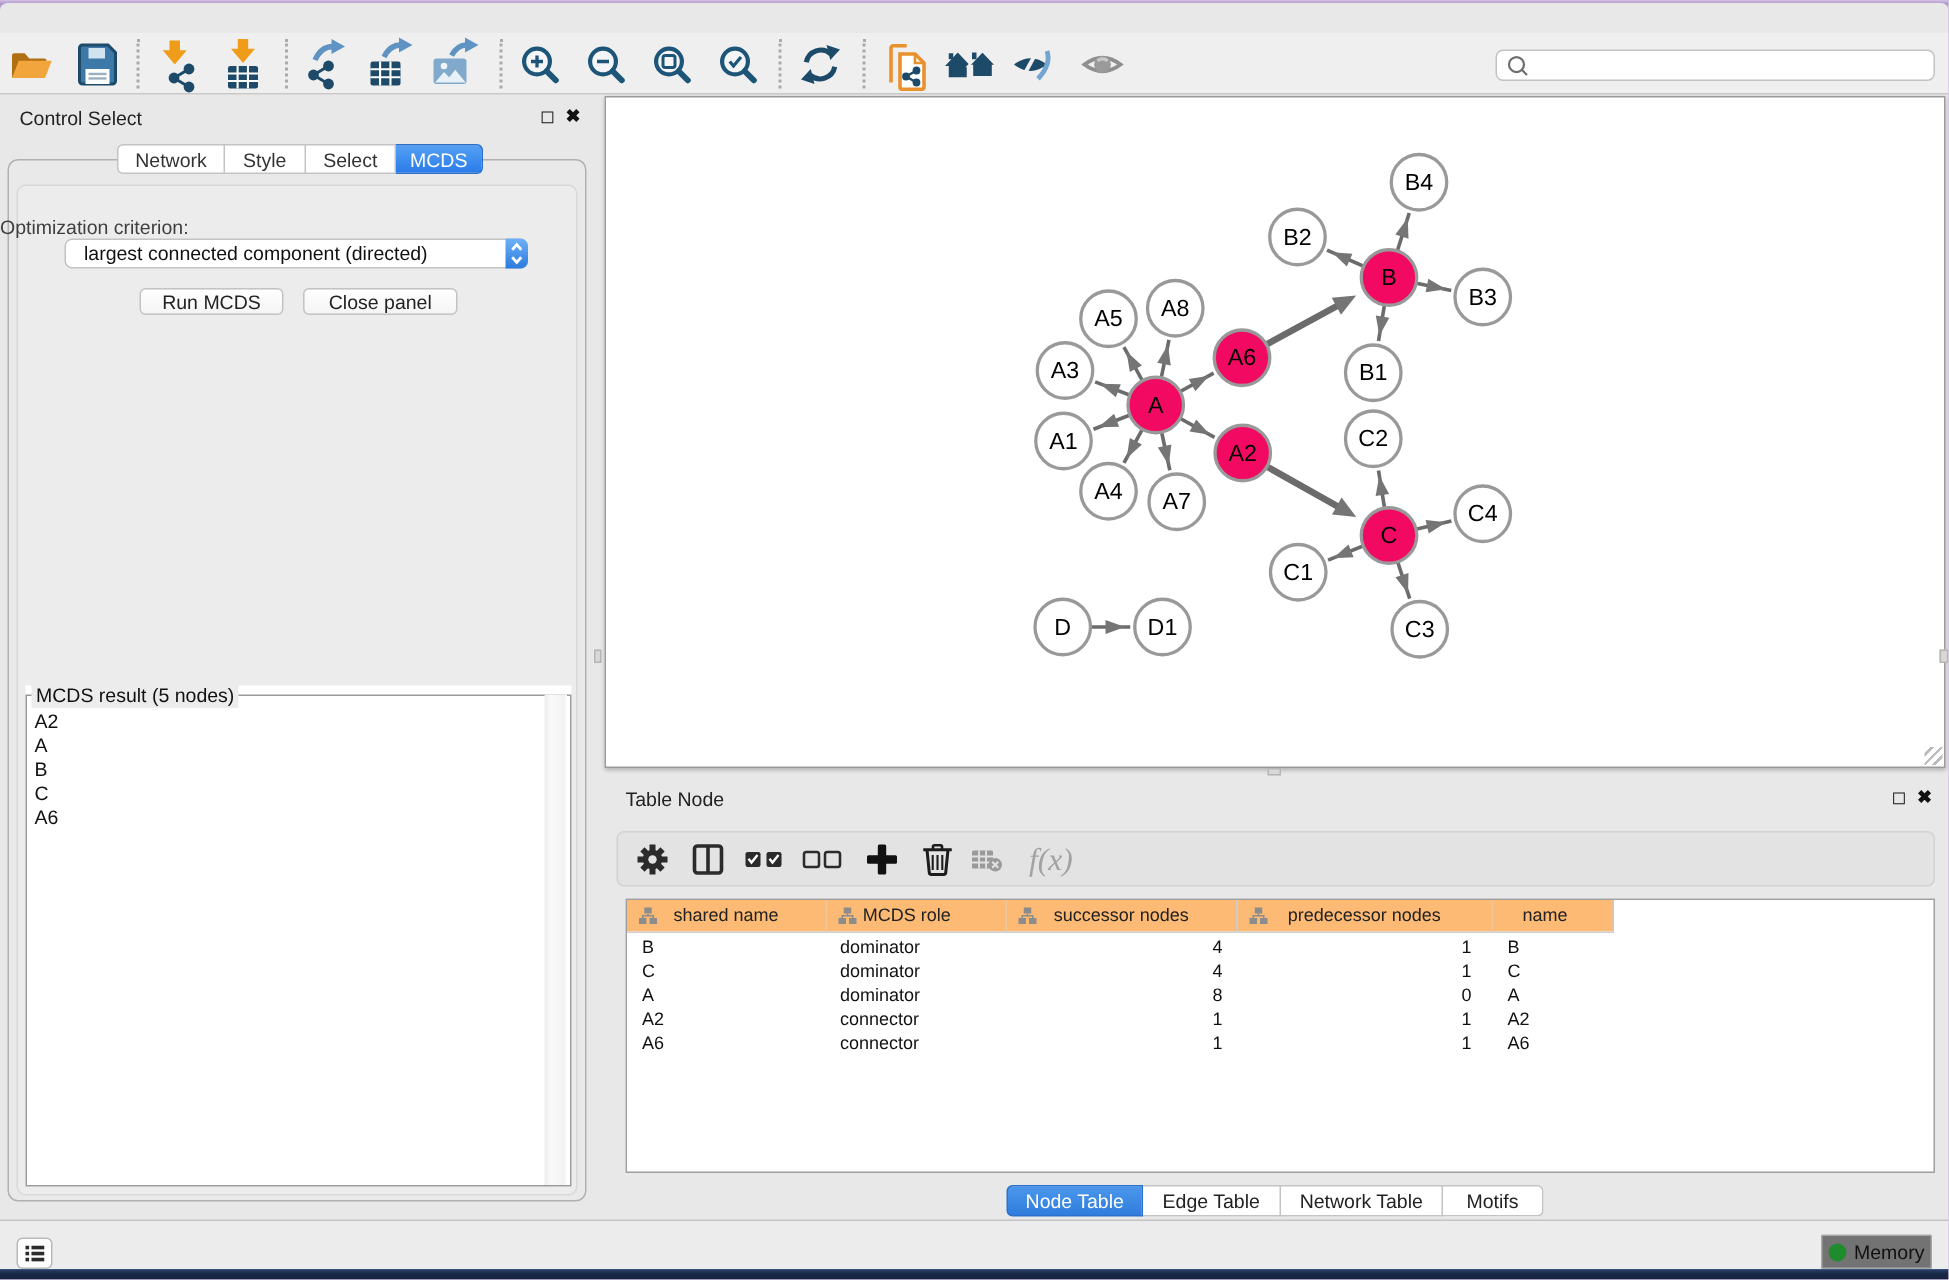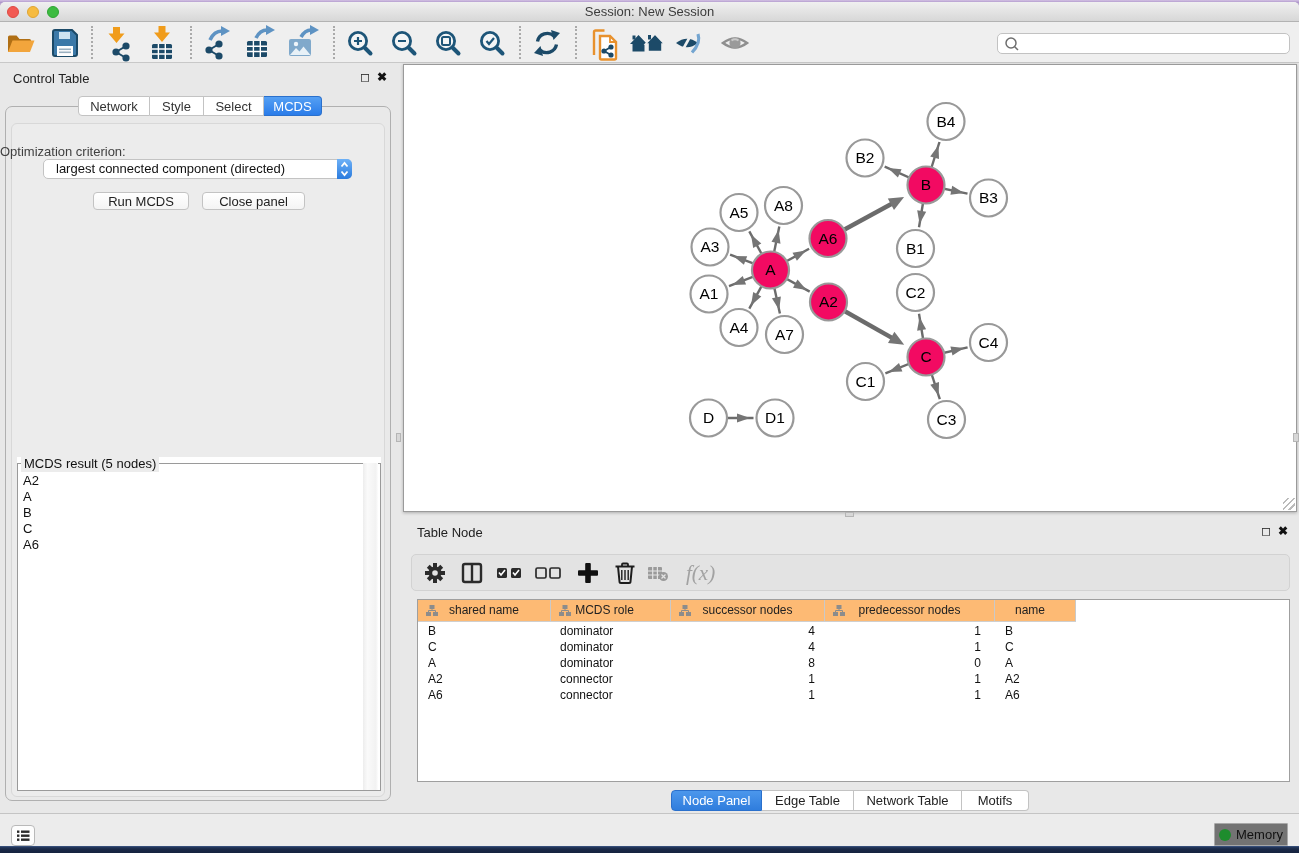--- a/index.html
+++ b/index.html
@@ -46,26 +46,20 @@
 #bottom-tabs{left:671px;top:788px;height:21px}
 .btab{position:absolute;top:0;height:21px;background:#fff;border:1px solid #c3c3c3;font-size:13px;color:#222;text-align:center;line-height:20px}
 #statusline{left:0;top:811px;width:1299px;height:1px;background:#c4c4c4}
 #status{left:0;top:812px;width:1299px;height:32px;background:#ececec}
 #listbtn{left:11px;top:11px;width:24px;height:21px;background:#fdfdfd;border:1px solid #b9b9b9;border-radius:4px}
 #membtn{left:1214px;top:9px;width:74px;height:23px;background:#737373;border:1px solid #a8a8a8;border-radius:1px;font-size:13px;color:#111;line-height:21px;text-align:center}
 </style></head>
 <body>
 <div class="abs" id="desktop-top"></div>
 <div class="abs" id="appwin">
-  <div class="abs" id="titlebar">
-    <div class="tl" style="left:7px;background:#f25a53;border:1px solid #dd4a42"></div>
-    <div class="tl" style="left:27px;background:#f6bb40;border:1px solid #e0a431"></div>
-    <div class="tl" style="left:47px;background:#3dbb41;border:1px solid #2fa433"></div>
-    <div id="title">Session: New Session</div>
-  </div>
   <div class="abs" id="toolbar">
     <svg width="1299" height="40" style="position:absolute;left:0;top:1px">
       <g fill="none">
 
         <g transform="translate(21,20)">
           <path d="M-13,9 v-15 a1.5,1.5 0 0 1 1.5,-1.5 h7 l3,3.5 h10 a1.5,1.5 0 0 1 1.5,1.5 v4" fill="#b06f15"></path>
           <path d="M-13,9 l4.5,-11.5 h22 L9,9 z" fill="#f2a53c"></path>
         </g>
 
         <g transform="translate(65,20)">
@@ -189,21 +183,21 @@
     <div class="tsep" style="left:519px"></div>
     <div class="tsep" style="left:575px"></div>
     <div class="abs" id="searchbox">
       <svg width="28" height="19">
           <circle cx="13" cy="9" r="5" fill="none" stroke="#6e6e6e" stroke-width="1.5"></circle>
           <path d="M16.7,12.7 L20,16" stroke="#6e6e6e" stroke-width="1.5"></path>
         </svg>
     </div>
   </div>
 
-  <div class="abs" id="cp-title">Control Table</div>
+  <div class="abs" id="cp-title">Control Select</div>
   <div class="winbtn" style="left:360px;top:68px">◻</div>
   <div class="winbtn" style="left:377px;top:68px;font-weight:bold">✖</div>
   <div class="abs" id="cp-outer"></div>
   <div class="abs" id="cp-inner"></div>
   <div class="abs" id="cp-tabs">
     <div class="seg" style="left:0;width:72px;border-radius:4px 0 0 4px">Network</div>
     <div class="seg" style="left:72px;width:54px;border-left:none">Style</div>
     <div class="seg" style="left:126px;width:60px;border-left:none">Select</div>
     <div class="seg" style="left:186px;width:58px;border-left:none;border-radius:0 4px 4px 0;background:linear-gradient(#55a0f4,#2a7ce9);color:#fff;border-color:#2a70cc">MCDS</div>
   </div>
@@ -425,21 +419,21 @@
       <div class="tr" style="left:253px;top:71px;width:144px;text-align:right">1</div>
       <div class="tr" style="left:407px;top:71px;width:156px;text-align:right">1</div>
       <div class="tr" style="left:587px;top:71px">A2</div>
     <div class="tr" style="left:10px;top:87px">A6</div>
       <div class="tr" style="left:142px;top:87px">connector</div>
       <div class="tr" style="left:253px;top:87px;width:144px;text-align:right">1</div>
       <div class="tr" style="left:407px;top:87px;width:156px;text-align:right">1</div>
       <div class="tr" style="left:587px;top:87px">A6</div>
   </div>
   <div class="abs" id="bottom-tabs">
-    <div class="btab" style="left:0;width:91px;border-radius:4px 0 0 4px;background:linear-gradient(#4c97ec,#2f7ddd);color:#fff;border-color:#2a70cc">Node Panel</div>
+    <div class="btab" style="left:0;width:91px;border-radius:4px 0 0 4px;background:linear-gradient(#4c97ec,#2f7ddd);color:#fff;border-color:#2a70cc">Node Table</div>
     <div class="btab" style="left:91px;width:92px;border-left:none">Edge Table</div>
     <div class="btab" style="left:183px;width:108px;border-left:none">Network Table</div>
     <div class="btab" style="left:291px;width:67px;border-left:none;border-radius:0 4px 4px 0">Motifs</div>
   </div>
   <div class="abs" style="left:396px;top:431px;width:5px;height:9px;background:#d7d7d7;border:1px solid #b5b5b5"></div>
   <div class="abs" style="left:845px;top:510px;width:9px;height:5px;background:#d7d7d7;border:1px solid #b5b5b5"></div>
   <div class="abs" style="left:1293px;top:431px;width:6px;height:9px;background:#d7d7d7;border:1px solid #b5b5b5"></div>
   <div class="abs" id="statusline"></div>
   <div class="abs" id="status">
     <div class="abs" id="listbtn"><svg width="22" height="19">

